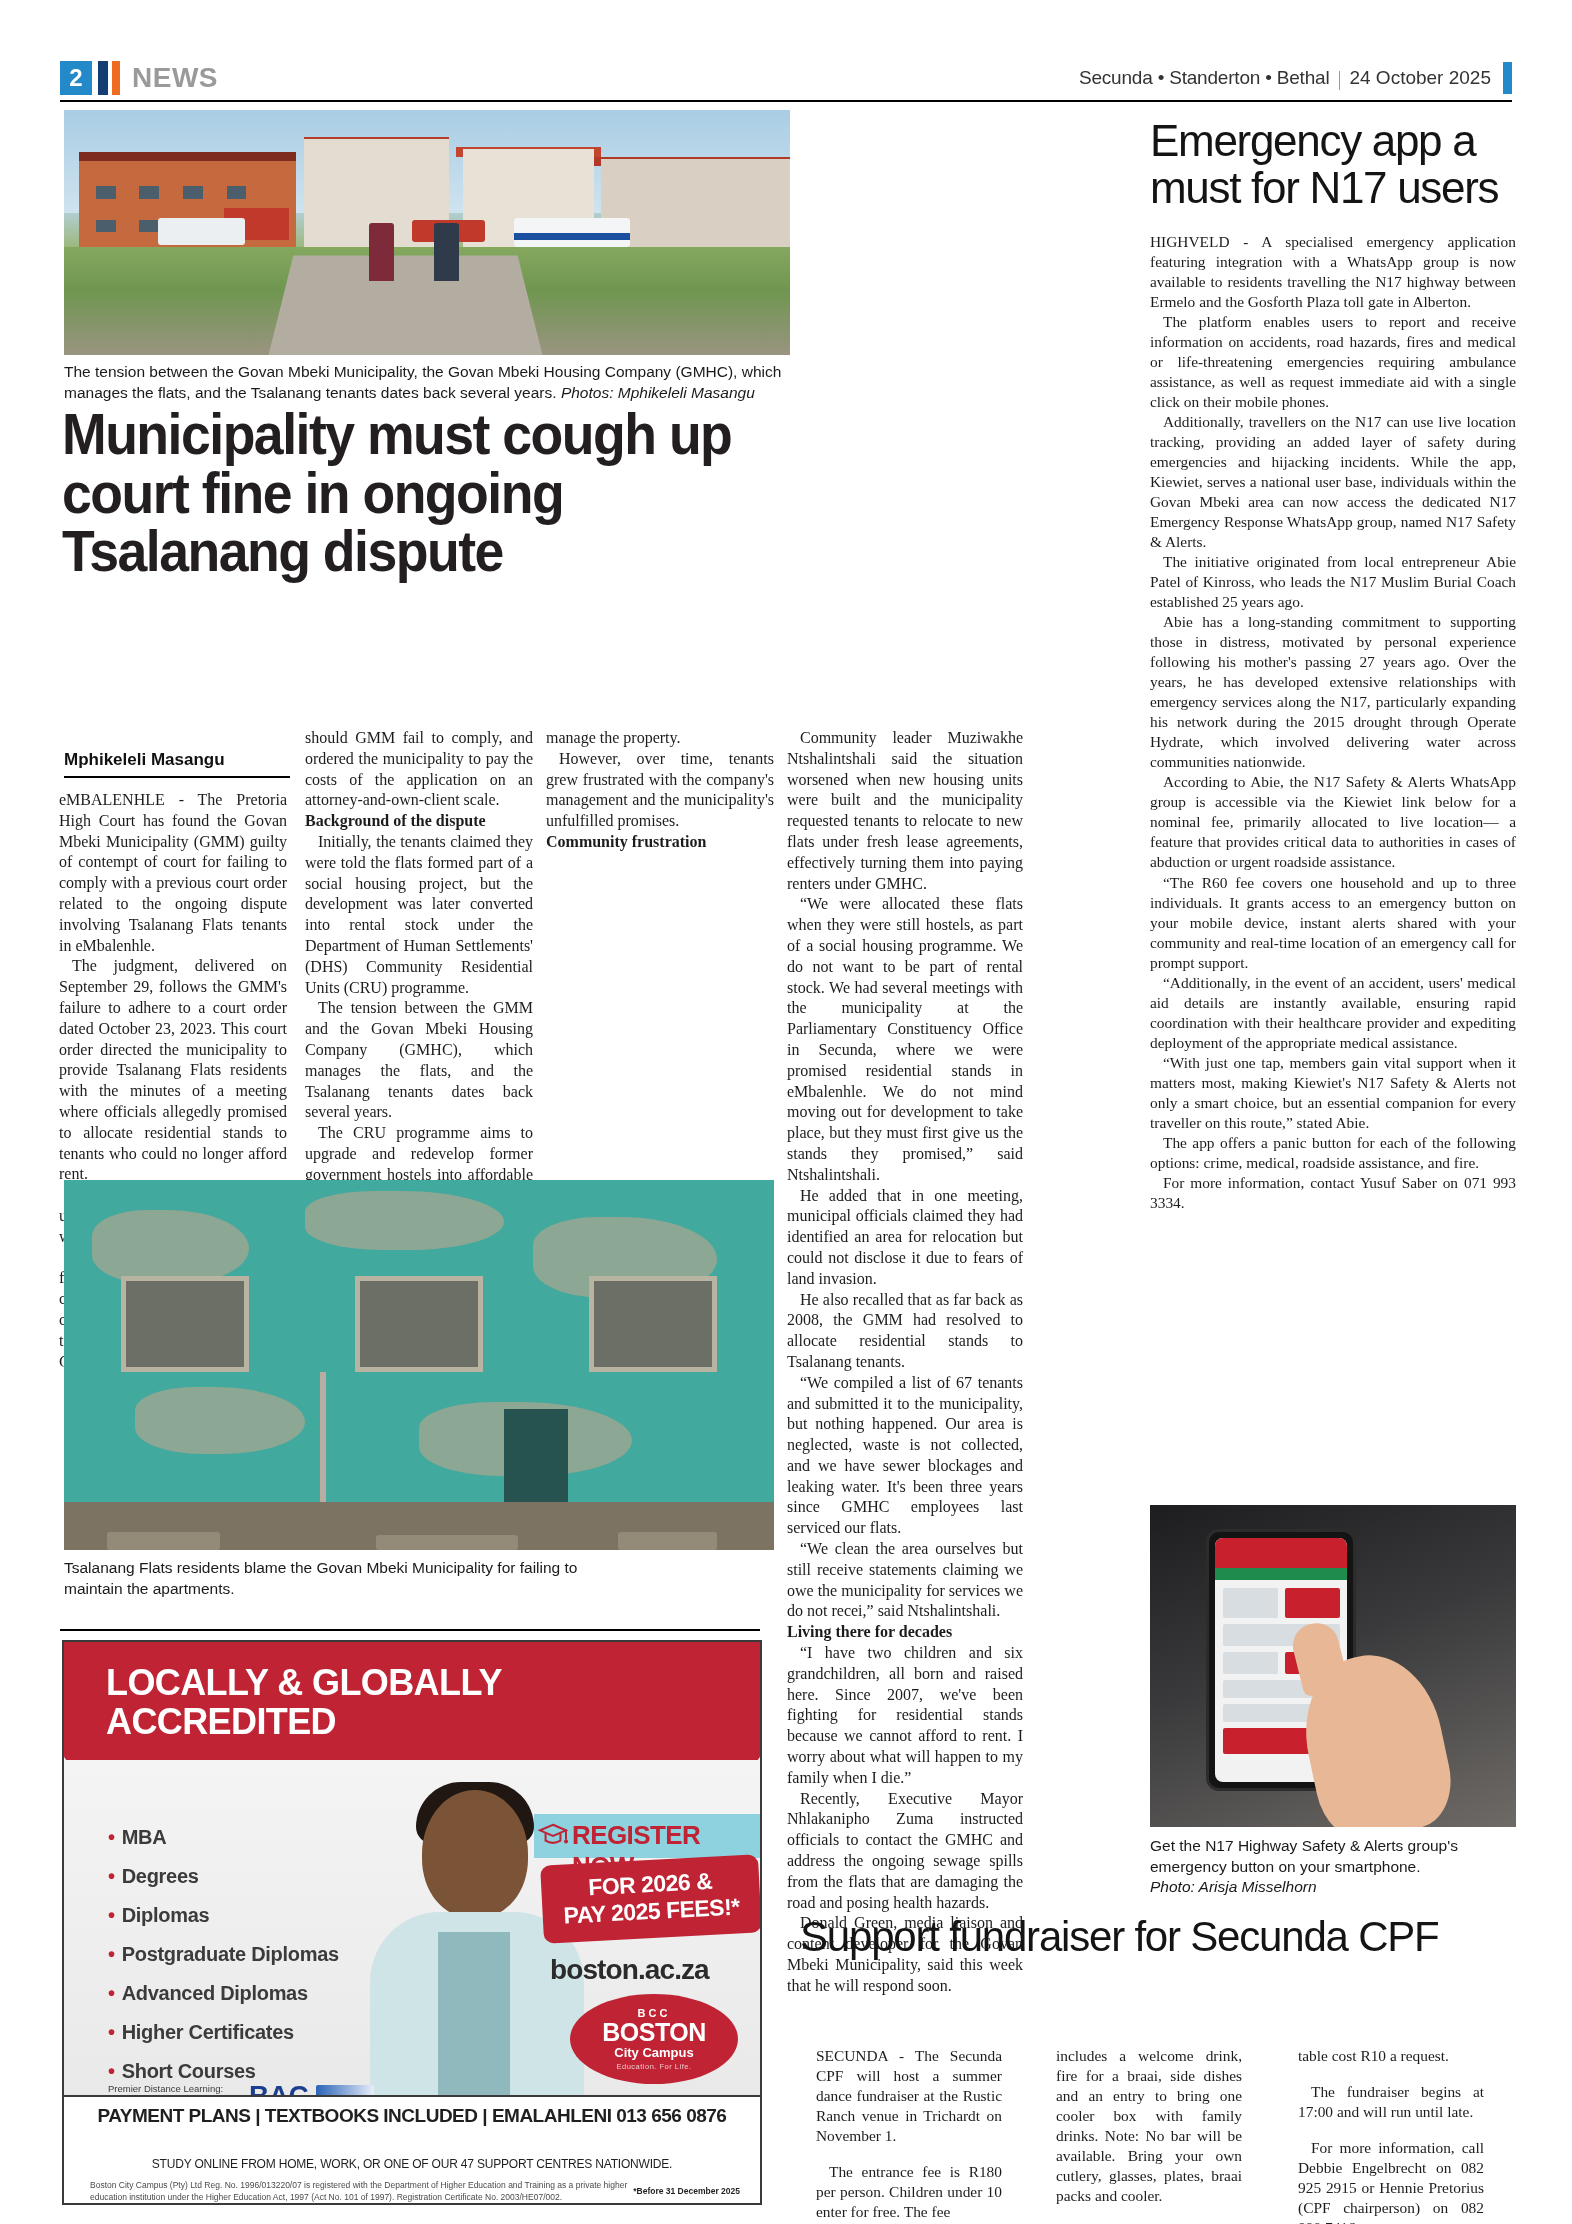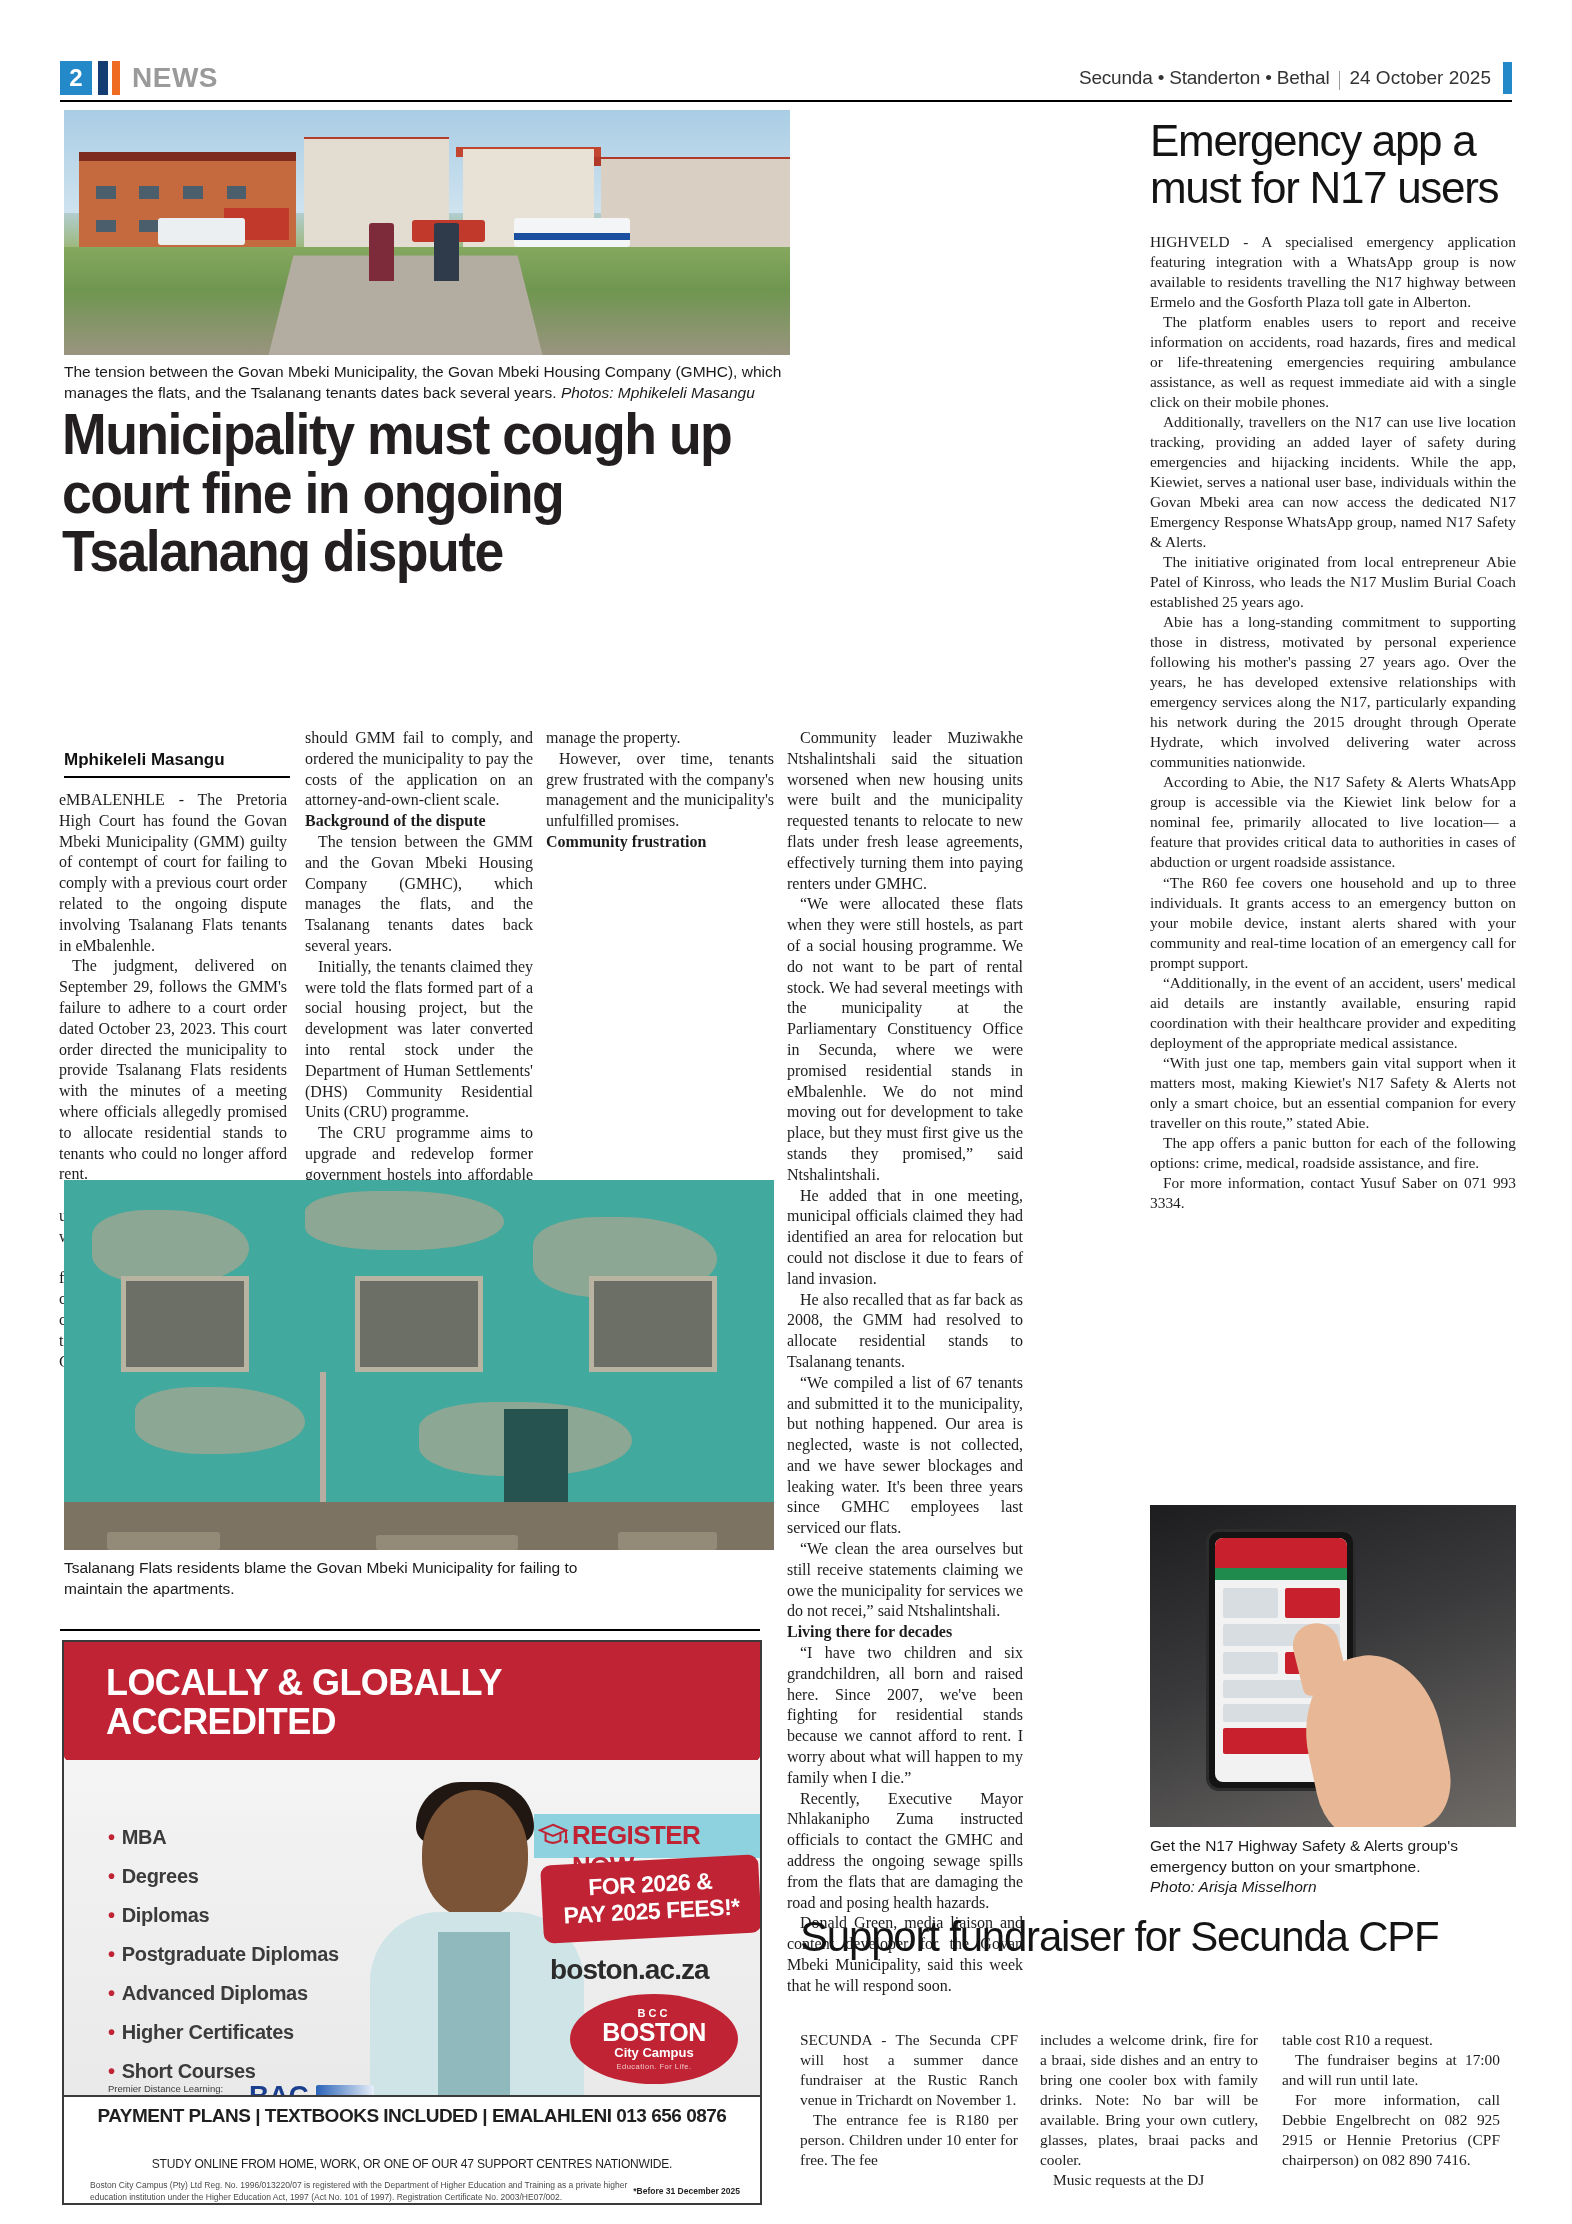--- a/index.html
+++ b/index.html
@@ -280,21 +280,21 @@
   .bottom-head {
     position:absolute; left:800px; top:1915px; width:720px;
     font-family:"Liberation Sans", sans-serif; font-weight:400;
     font-size:42px; letter-spacing:-1.2px; color:#141414; line-height:1.05;
   }
   .bcol {
     position:absolute; top:2030px; width:218px;
     font-family:"Liberation Serif", serif; font-size:15.4px; line-height:1.30;
     color:#1c1c1c; text-align:justify;
   }
-  .bcol p { text-indent:13px; margin:0; }
+  .bcol p { text-indent:13px; margin:16px; }
   .bcol p.noindent { text-indent:0; }
   #bcol1 { left:800px; }
   #bcol2 { left:1040px; }
   #bcol3 { left:1282px; }
 </style>
 </head>
 <body>
 
 <div class="page">
 
@@ -356,22 +356,22 @@
 
   <div class="col" id="col1">
       <p class="noindent">eMBALENHLE - The Pretoria High Court has found the Govan Mbeki Municipality (GMM) guilty of contempt of court for failing to comply with a previous court order related to the ongoing dispute involving Tsalanang Flats tenants in eMbalenhle.</p>
       <p>The judgment, delivered on September 29, follows the GMM's failure to adhere to a court order dated October 23, 2023. This court order directed the municipality to provide Tsalanang Flats residents with the minutes of a meeting where officials allegedly promised to allocate residential stands to tenants who could no longer afford rent.</p>
       <p>Many of the tenants are unemployed or pensioners living with their grandchildren.</p>
       <p>As a result, the municipality was fined R10 000 and ordered to comply with the 2023 ruling. The court further granted Tsalanang tenants leave to return to the High Court,</p>
     </div>
   <div class="col" id="col2">
       <p class="noindent">should GMM fail to comply, and ordered the municipality to pay the costs of the application on an attorney-and-own-client scale.</p>
       <p class="subhead">Background of the dispute</p>
+      <p>Initially, the tenants claimed they were told the flats formed part of a social housing project, but the development was later converted into rental stock under the Department of Human Settlements' (DHS) Community Residential Units (CRU) programme.</p>
       <p>The tension between the GMM and the Govan Mbeki Housing Company (GMHC), which manages the flats, and the Tsalanang tenants dates back several years.</p>
-      <p>Initially, the tenants claimed they were told the flats formed part of a social housing project, but the development was later converted into rental stock under the Department of Human Settlements' (DHS) Community Residential Units (CRU) programme.</p>
       <p>The CRU programme aims to upgrade and redevelop former government hostels into affordable rental housing for low-income households, replacing the old migrant-labour hostel system.</p>
       <p>Tsalanang Flats were among the facilities converted under this programme, with GMHC contracted by the municipality to</p>
     </div>
   <div class="col" id="col3">
       <p class="noindent">manage the property.</p>
       <p>However, over time, tenants grew frustrated with the company's management and the municipality's unfulfilled promises.</p>
       <p class="subhead">Community frustration</p>
     </div>
   <div class="col" id="col4">
       <p>Community leader Muziwakhe Ntshalintshali said the situation worsened when new housing units were built and the municipality requested tenants to relocate to new flats under fresh lease agreements, effectively turning them into paying renters under GMHC.</p>

